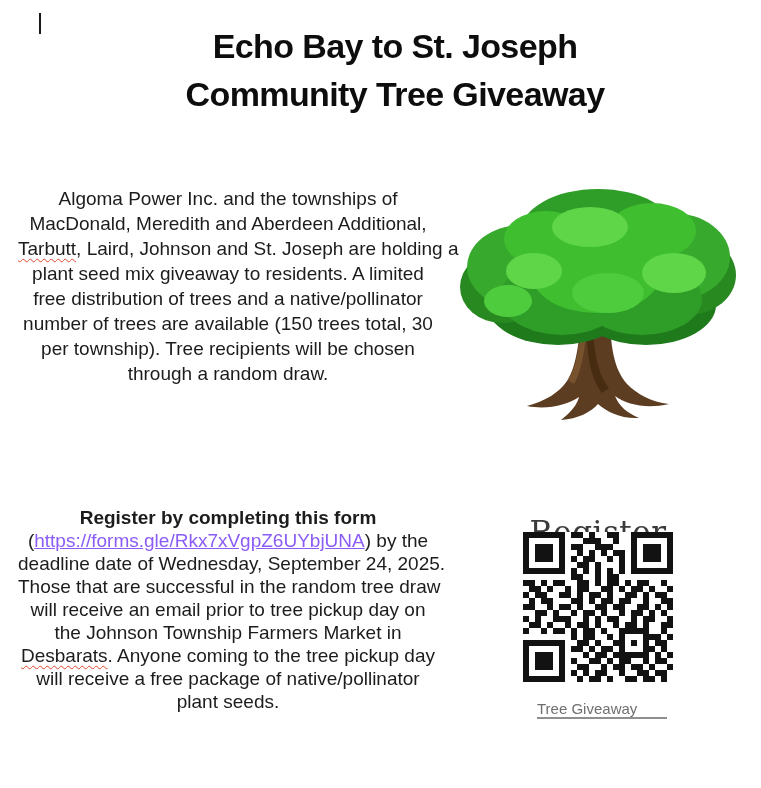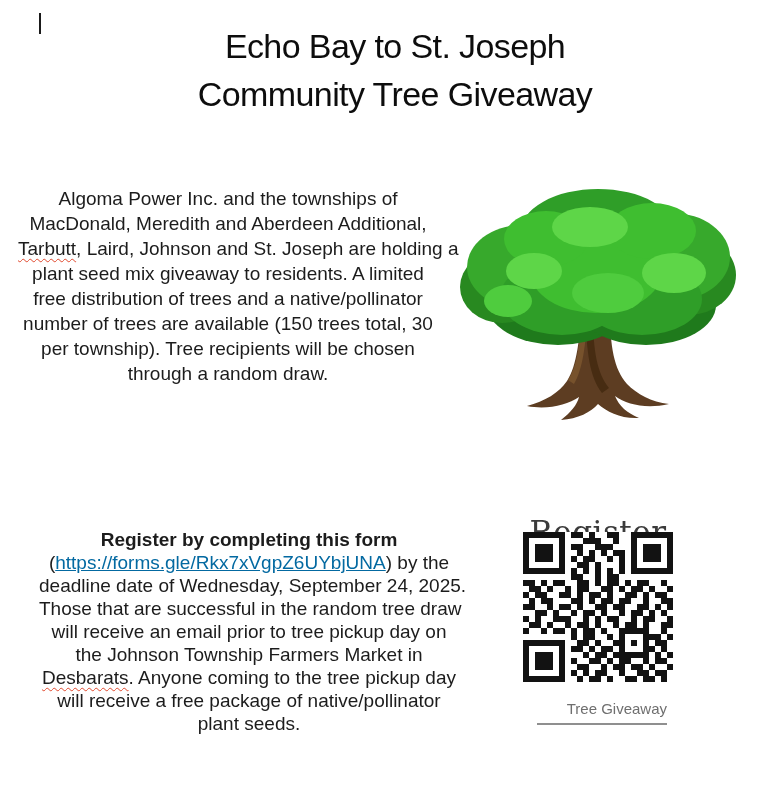--- a/index.html
+++ b/index.html
@@ -17,40 +17,40 @@
     left: 39px; top: 13px;
     width: 2px; height: 21px;
     background: #1a1a1a;
   }
   .doc-title {
     position: absolute;
     left: 30px; top: 22px; width: 730px;
     text-align: center;
     font-size: 34px;
     line-height: 48px;
-    font-weight: 400;
+    font-weight: 700;
     letter-spacing: -0.6px;
     color: #0d0d0d;
   }
   .para {
     position: absolute;
     left: 18px;
     width: 420px;
     text-align: center;
     font-size: 19px;
     color: #1c1c1c;
   }
   .para .line { white-space: nowrap; }
   #intro-paragraph { top: 186px; }
   #intro-paragraph .line { line-height: 25px; }
-  #details-paragraph { top: 528px; margin-left: 21px; }
+  #details-paragraph { top: 506px; }
   #details-paragraph .line { line-height: 23px; }
   .seg-bold { font-weight: 700; }
   .seg-link {
-    color: #0369a1;
+    color: #8b5cf6;
     cursor: pointer;
   }
   .seg-misspelled {
     text-decoration-line: underline;
     text-decoration-style: wavy;
     text-decoration-color: #e0492e;
     text-decoration-thickness: 1px;
     text-underline-offset: 3px;
     text-decoration-skip-ink: none;
   }
@@ -73,24 +73,23 @@
   .qr-wrap {
     position: absolute;
     left: 523px; top: 532px;
     width: 150px; height: 150px;
     background: #ffffff;
   }
   .qr-wrap svg { display: block; width: 150px; height: 150px; shape-rendering: crispEdges; fill: #121212; }
   .qr-caption {
     position: absolute;
     left: 537px; top: 700px; width: 130px;
-    text-align: right;
+    text-align: left;
     font-size: 15px;
     color: #6f6f6f;
-    padding-bottom: 6px;
     border-bottom: 2px solid #8f8f8f;
   }
 </style>
 </head>
 <body>
 
 <div class="page">
 
   <div class="text-cursor"></div>
 

